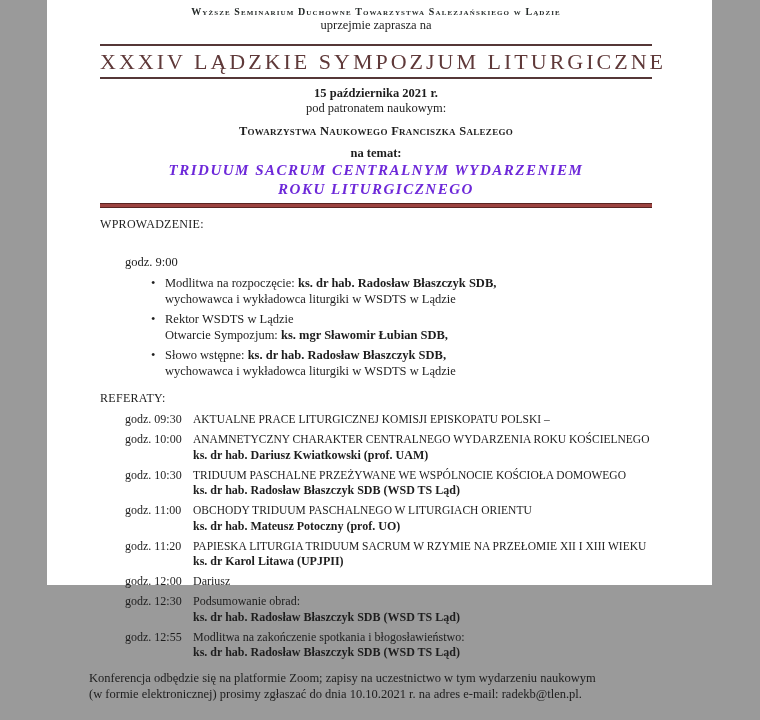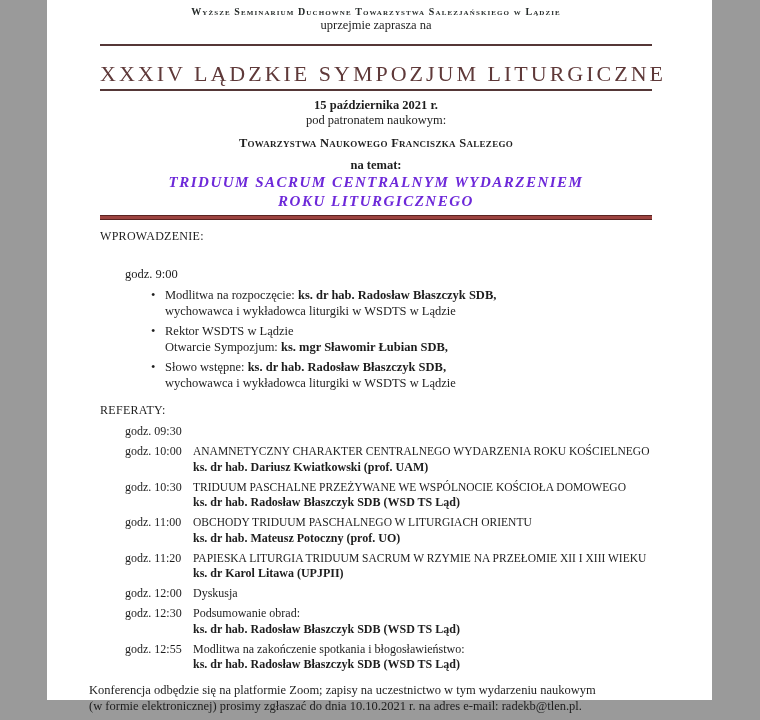--- a/index.html
+++ b/index.html
@@ -6,37 +6,37 @@
   html,body { width:760px; height:720px; }
   body {
     background:#9a9a9a;
     font-family:"Liberation Serif","DejaVu Serif",serif;
     color:#1d1d1d;
     overflow:hidden;
     position:relative;
   }
   .page {
     position:absolute; left:47px; top:0;
-    width:665px; height:700px;
+    width:665px; height:585px;
     background:#ffffff;
   }
   .content { padding:6px 60px 0 53px; }
   .center { text-align:center; }
 
   .org {
     font-size:10px; font-weight:bold; letter-spacing:1.1px;
     font-variant:small-caps; color:#262b2a;
   }
   .invite { font-size:12.5px; margin-top:1px; }
 
   .title-block {
     margin-top:11px;
     border-top:2px solid #553737;
     border-bottom:2px solid #553737;
-    padding:15px 0 2px;
+    padding:3px 0 2px;
   }
   .title {
     font-size:22px; letter-spacing:3px; font-weight:normal;
     color:#5f3939; white-space:nowrap;
   }
 
   .date { font-size:12.5px; font-weight:bold; margin-top:7px; }
   .patronage-intro { font-size:12.5px; }
   .patron {
     font-size:12.5px; font-weight:bold; font-variant:small-caps;
@@ -120,20 +120,21 @@
       </div>
     </div>
 
     <div class="section-heading talks-heading">REFERATY:</div>
 
     <div class="talks">
 
       <div class="talk-row">
         <div class="talk-time">godz. 09:30</div>
         <div class="talk-body">
+          <div class="talk-title">AKTUALNE PRACE LITURGICZNEJ KOMISJI EPISKOPATU POLSKI –</div>
         </div>
       </div>
 
       <div class="talk-row">
         <div class="talk-time">godz. 10:00</div>
         <div class="talk-body">
           <div class="talk-title">ANAMNETYCZNY CHARAKTER CENTRALNEGO WYDARZENIA ROKU KOŚCIELNEGO</div>
           <div class="talk-speaker">ks. dr hab. Dariusz Kwiatkowski (prof. UAM)</div>
         </div>
       </div>
@@ -158,21 +159,21 @@
         <div class="talk-time">godz. 11:20</div>
         <div class="talk-body">
           <div class="talk-title">PAPIESKA LITURGIA TRIDUUM SACRUM W RZYMIE NA PRZEŁOMIE XII I XIII WIEKU</div>
           <div class="talk-speaker">ks. dr Karol Litawa (UPJPII)</div>
         </div>
       </div>
 
       <div class="talk-row">
         <div class="talk-time">godz. 12:00</div>
         <div class="talk-body">
-          <div class="talk-title lc">Dyskusja</div>
+          <div class="talk-title lc">Dariusz</div>
         </div>
       </div>
 
       <div class="talk-row">
         <div class="talk-time">godz. 12:30</div>
         <div class="talk-body">
           <div class="talk-title lc">Podsumowanie obrad:</div>
           <div class="talk-speaker">ks. dr hab. Radosław Błaszczyk SDB (WSD TS Ląd)</div>
         </div>
       </div>

